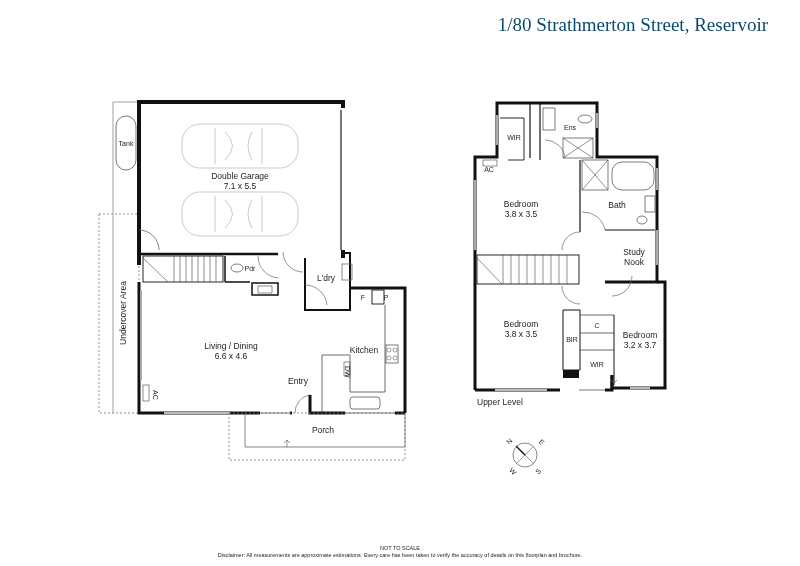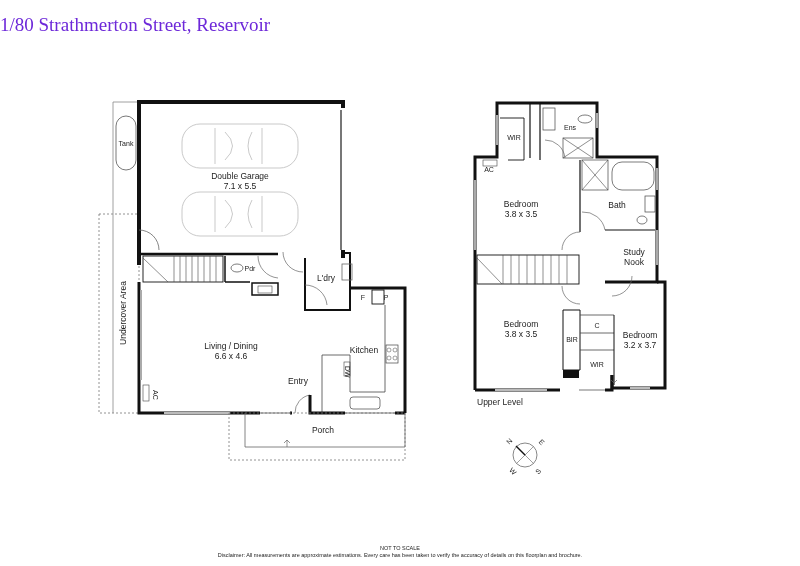--- a/index.html
+++ b/index.html
@@ -1,17 +1,17 @@
 <!DOCTYPE html>
 <html><head>
 <meta charset="utf-8">
 <style>
   html, body { margin:0; padding:0; background:#ffffff; }
   body { width:800px; height:566px; position:relative; overflow:hidden; font-family:"Liberation Sans", sans-serif; }
-  .title { position:absolute; left:0; top:14px; width:768px; text-align:left; font-family:"Liberation Serif", serif; font-size:19px; color:#6d28d9; }
+  .title { position:absolute; left:0; top:14px; width:768px; text-align:right; font-family:"Liberation Serif", serif; font-size:19px; color:#0c4a6e; }
   svg.plan { position:absolute; left:0; top:0; }
   .lbl { font-family:"Liberation Sans", sans-serif; font-size:8.5px; fill:#222; }
   .lbl-sm { font-family:"Liberation Sans", sans-serif; font-size:7px; fill:#222; }
   .footer1 { position:absolute; left:0; top:545px; width:800px; text-align:center; font-size:5.5px; color:#222; }
   .footer2 { position:absolute; left:0; top:552px; width:800px; text-align:center; font-size:5.5px; color:#222; }
 </style>
 </head>
 <body>
 
 <div class="title">1/80 Strathmerton Street, Reservoir</div>

